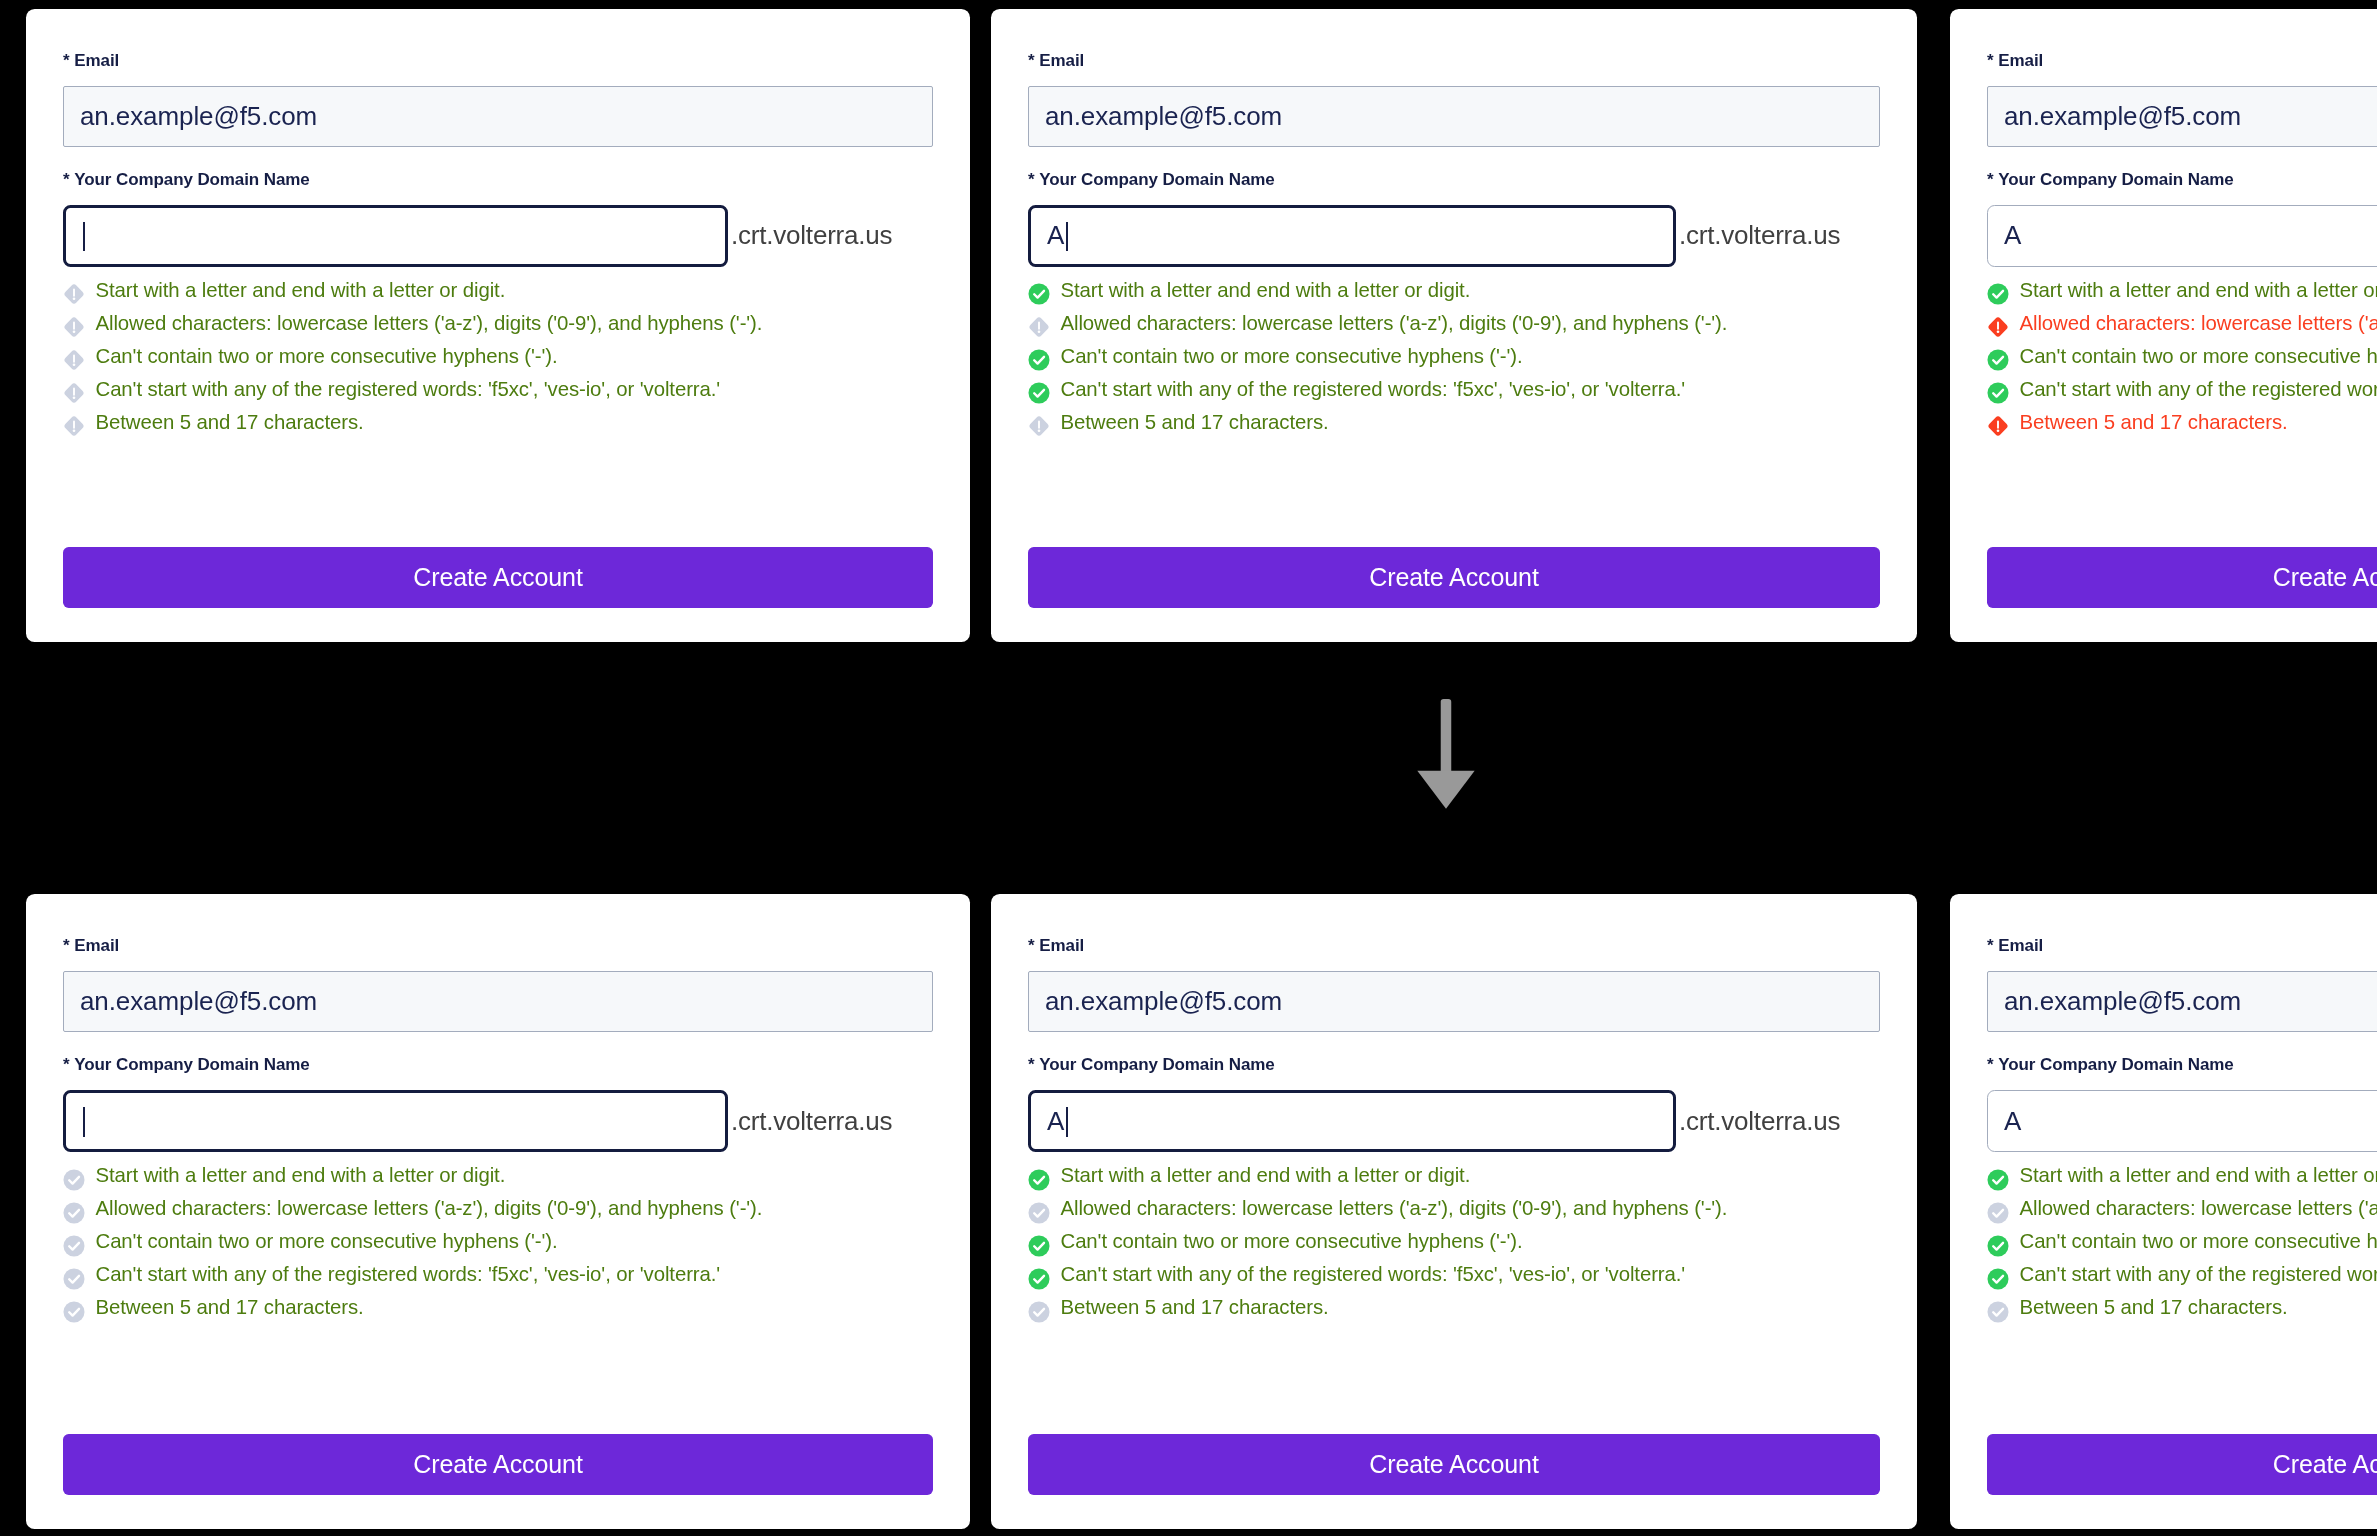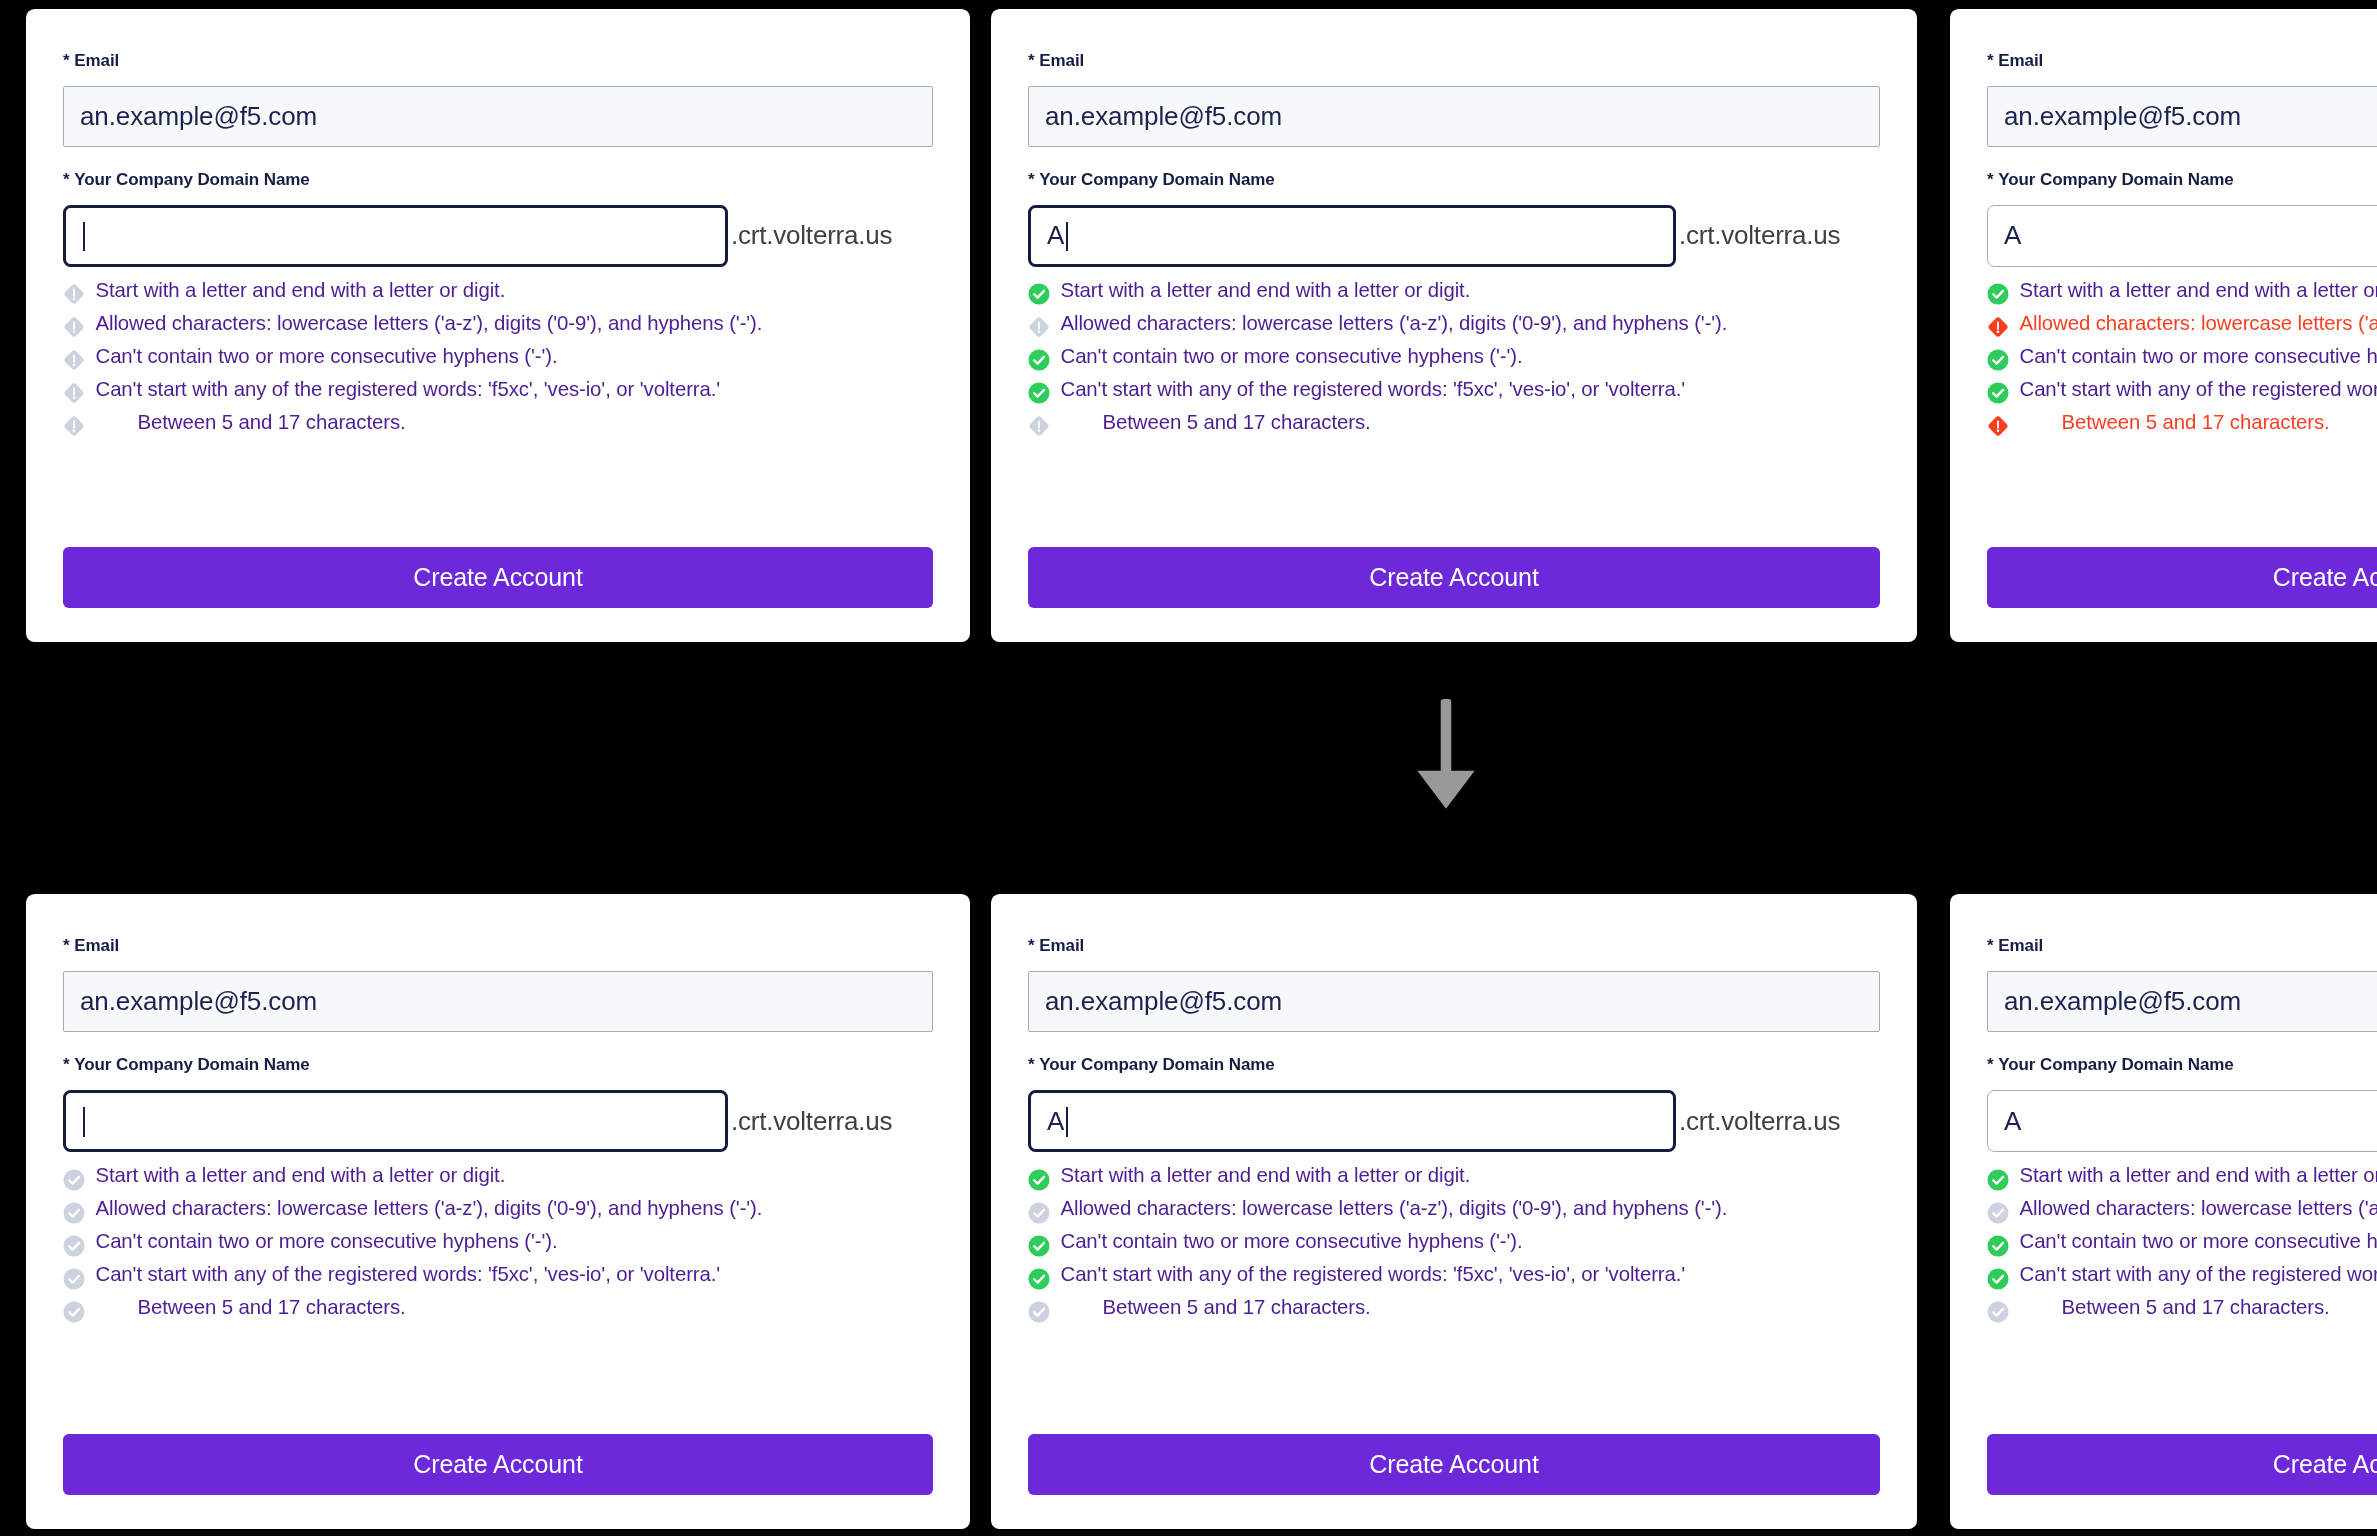--- a/index.html
+++ b/index.html
@@ -108,35 +108,35 @@
 
   
   .rules { margin-top: 12.4px; }
 
   .rule {
     display: flex;
     align-items: flex-start;
     margin-bottom: 6.7px;
     white-space: nowrap;
   }
-  .rule:last-child { margin-bottom: 0; gap: 42px; }
+  .rule:last-child { margin-bottom: 0; }
 
   .rule-icon {
     width: 22px;
     height: 22px;
     flex: 0 0 22px;
     margin-right: 10.5px;
     margin-top: 4.3px;
     position: relative;
   }
   .rule-icon svg { display: block; width: 22px; height: 22px; }
 
   .rule-text {
     font-size: 20.4px;
-    color: #4c1d95;
+    color: #4d7c0f;
     letter-spacing: -0.1px;
     line-height: 1.12;
   }
   .rule-text.error { color: #fa3e20; }
 
   
   .create-btn {
     margin-top: auto;
     height: 61px;
     background: #6d28d9;

